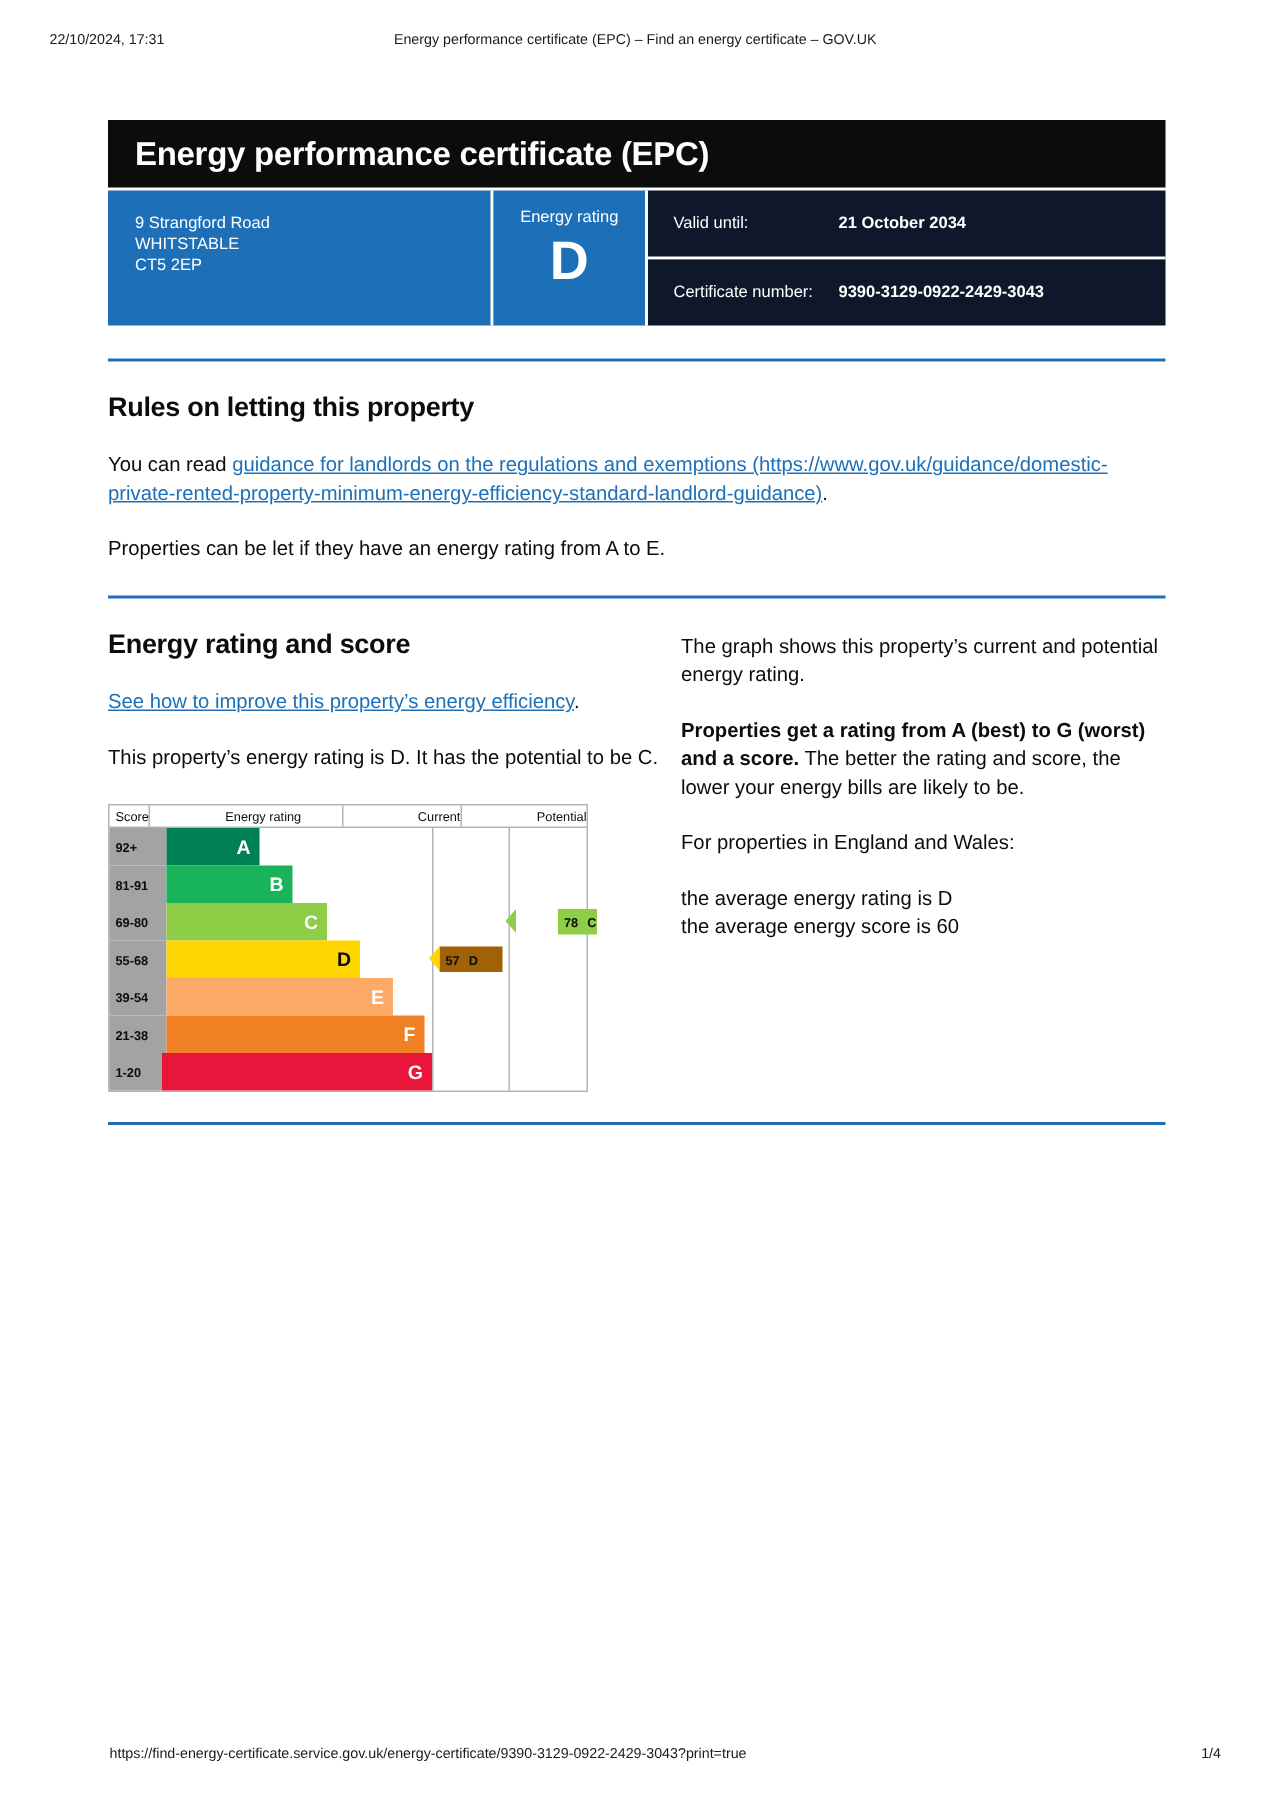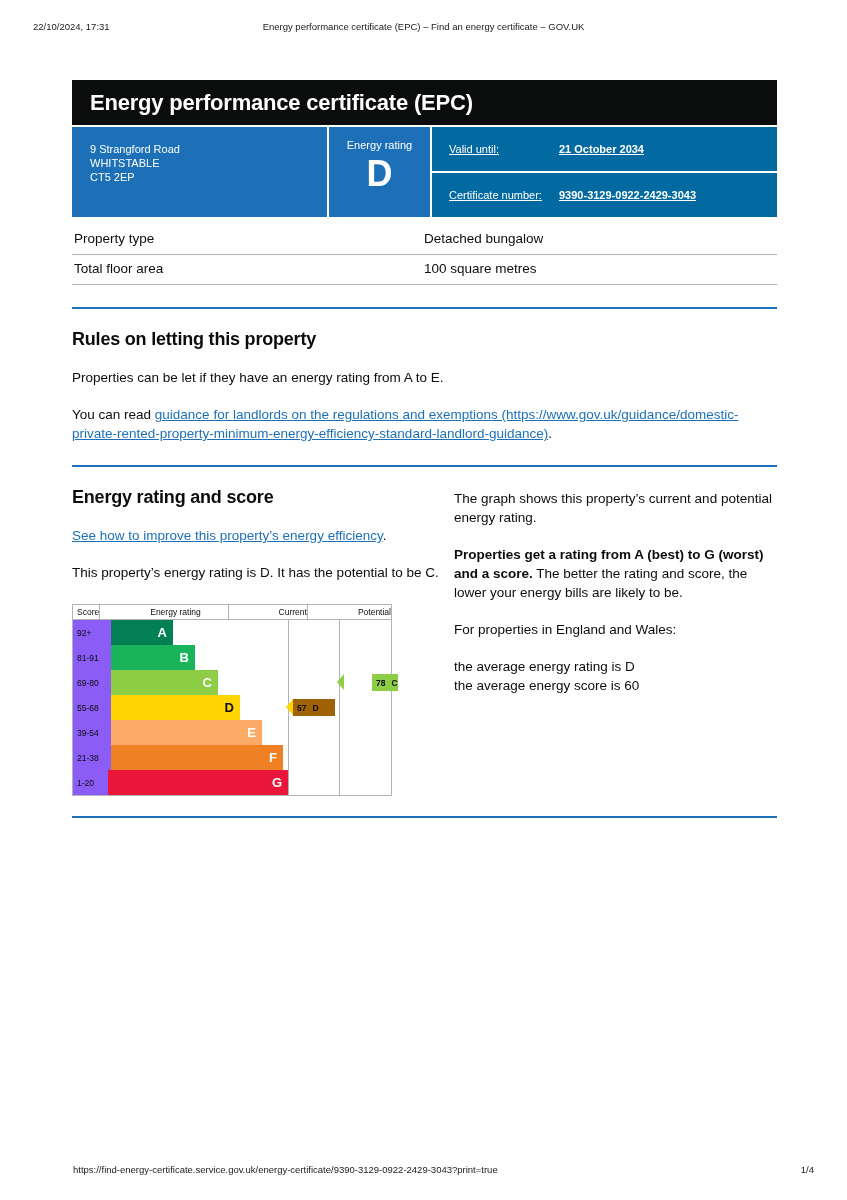--- a/index.html
+++ b/index.html
@@ -116,27 +116,26 @@
     font-weight: bold;
     line-height: 40px;
     margin-top: 2px;
   }
   .sum-meta {
     flex: 1;
     display: flex;
     flex-direction: column;
   }
   .sum-meta-row {
-    background: #0369a1;
+    background: #0f172a;
     flex: 1;
     display: flex;
     align-items: center;
     padding-left: 17px;
     font-size: 11px;
-    text-decoration: underline;
   }
   .sum-meta-row:first-child { border-bottom: 2px solid #ffffff; }
   .sum-meta-row .k { width: 110px; }
   .sum-meta-row .v { font-weight: bold; }
 
   
   .detail-rows { margin-top: 8px; }
   .detail-row {
     display: flex;
     font-size: 13.5px;
@@ -206,23 +205,23 @@
 
   .graph-body { display: flex; }
   .bars { width: 216px; border-right: 1px solid #b1b4b6; }
   .bar-row {
     display: flex;
     height: 25px;
     align-items: stretch;
   }
   .bar-score {
     width: 38px;
-    background: #8b5cf6;
+    background: #a3a3a3;
     font-size: 8.5px;
-    font-weight: normal;
+    font-weight: bold;
     display: flex;
     align-items: center;
     padding-left: 4px;
     color: #0b0c0c;
   }
   .bar-bar {
     position: relative;
     color: #ffffff;
     font-weight: bold;
     font-size: 13px;
@@ -302,36 +301,26 @@
         <span class="k">Valid until:</span>
         <span class="v">21 October 2034</span>
       </div>
       <div class="sum-meta-row">
         <span class="k">Certificate number:</span>
         <span class="v">9390-3129-0922-2429-3043</span>
       </div>
     </div>
   </div>
 
-  <div class="detail-rows">
-    <div class="detail-row">
-      <span class="k">Property type</span>
-      <span class="v">Detached bungalow</span>
-    </div>
-    <div class="detail-row">
-      <span class="k">Total floor area</span>
-      <span class="v">100 square metres</span>
-    </div>
-  </div>
 
   <hr class="thick">
 
   <h2 class="section">Rules on letting this property</h2>
+  <p class="body"><span>You can read </span><a class="link" href="#">guidance for landlords on the regulations and exemptions (https://www.gov.uk/guidance/domestic-private-rented-property-minimum-energy-efficiency-standard-landlord-guidance)</a><span>.</span></p>
   <p class="body">Properties can be let if they have an energy rating from A to E.</p>
-  <p class="body"><span>You can read </span><a class="link" href="#">guidance for landlords on the regulations and exemptions (https://www.gov.uk/guidance/domestic-private-rented-property-minimum-energy-efficiency-standard-landlord-guidance)</a><span>.</span></p>
 
   <hr class="thick">
 
   <div class="cols">
     <div class="col-left">
       <h2 class="section">Energy rating and score</h2>
       <p class="body"><a class="link" href="#">See how to improve this property’s energy efficiency</a><span>.</span></p>
       <p class="body">This property’s energy rating is D. It has the potential to be C.</p>
 
       <div class="graph">

